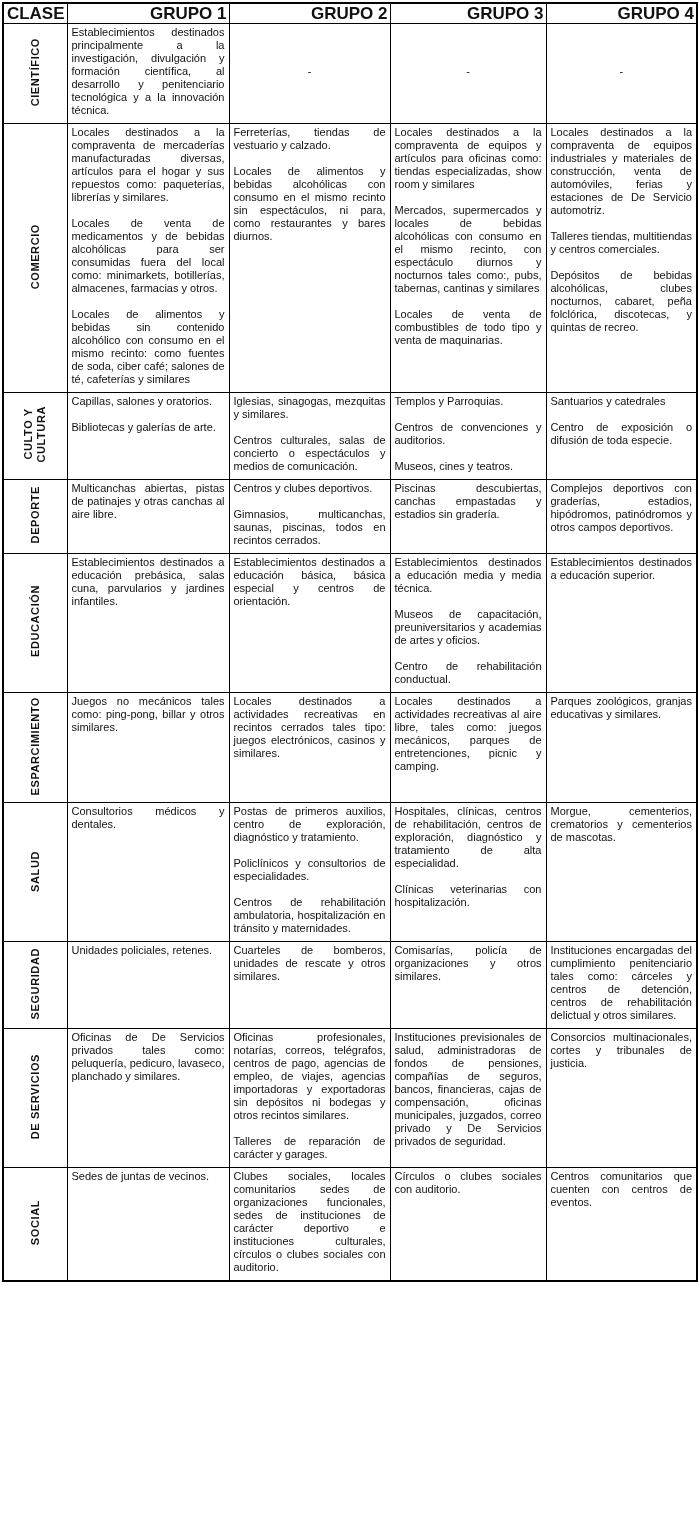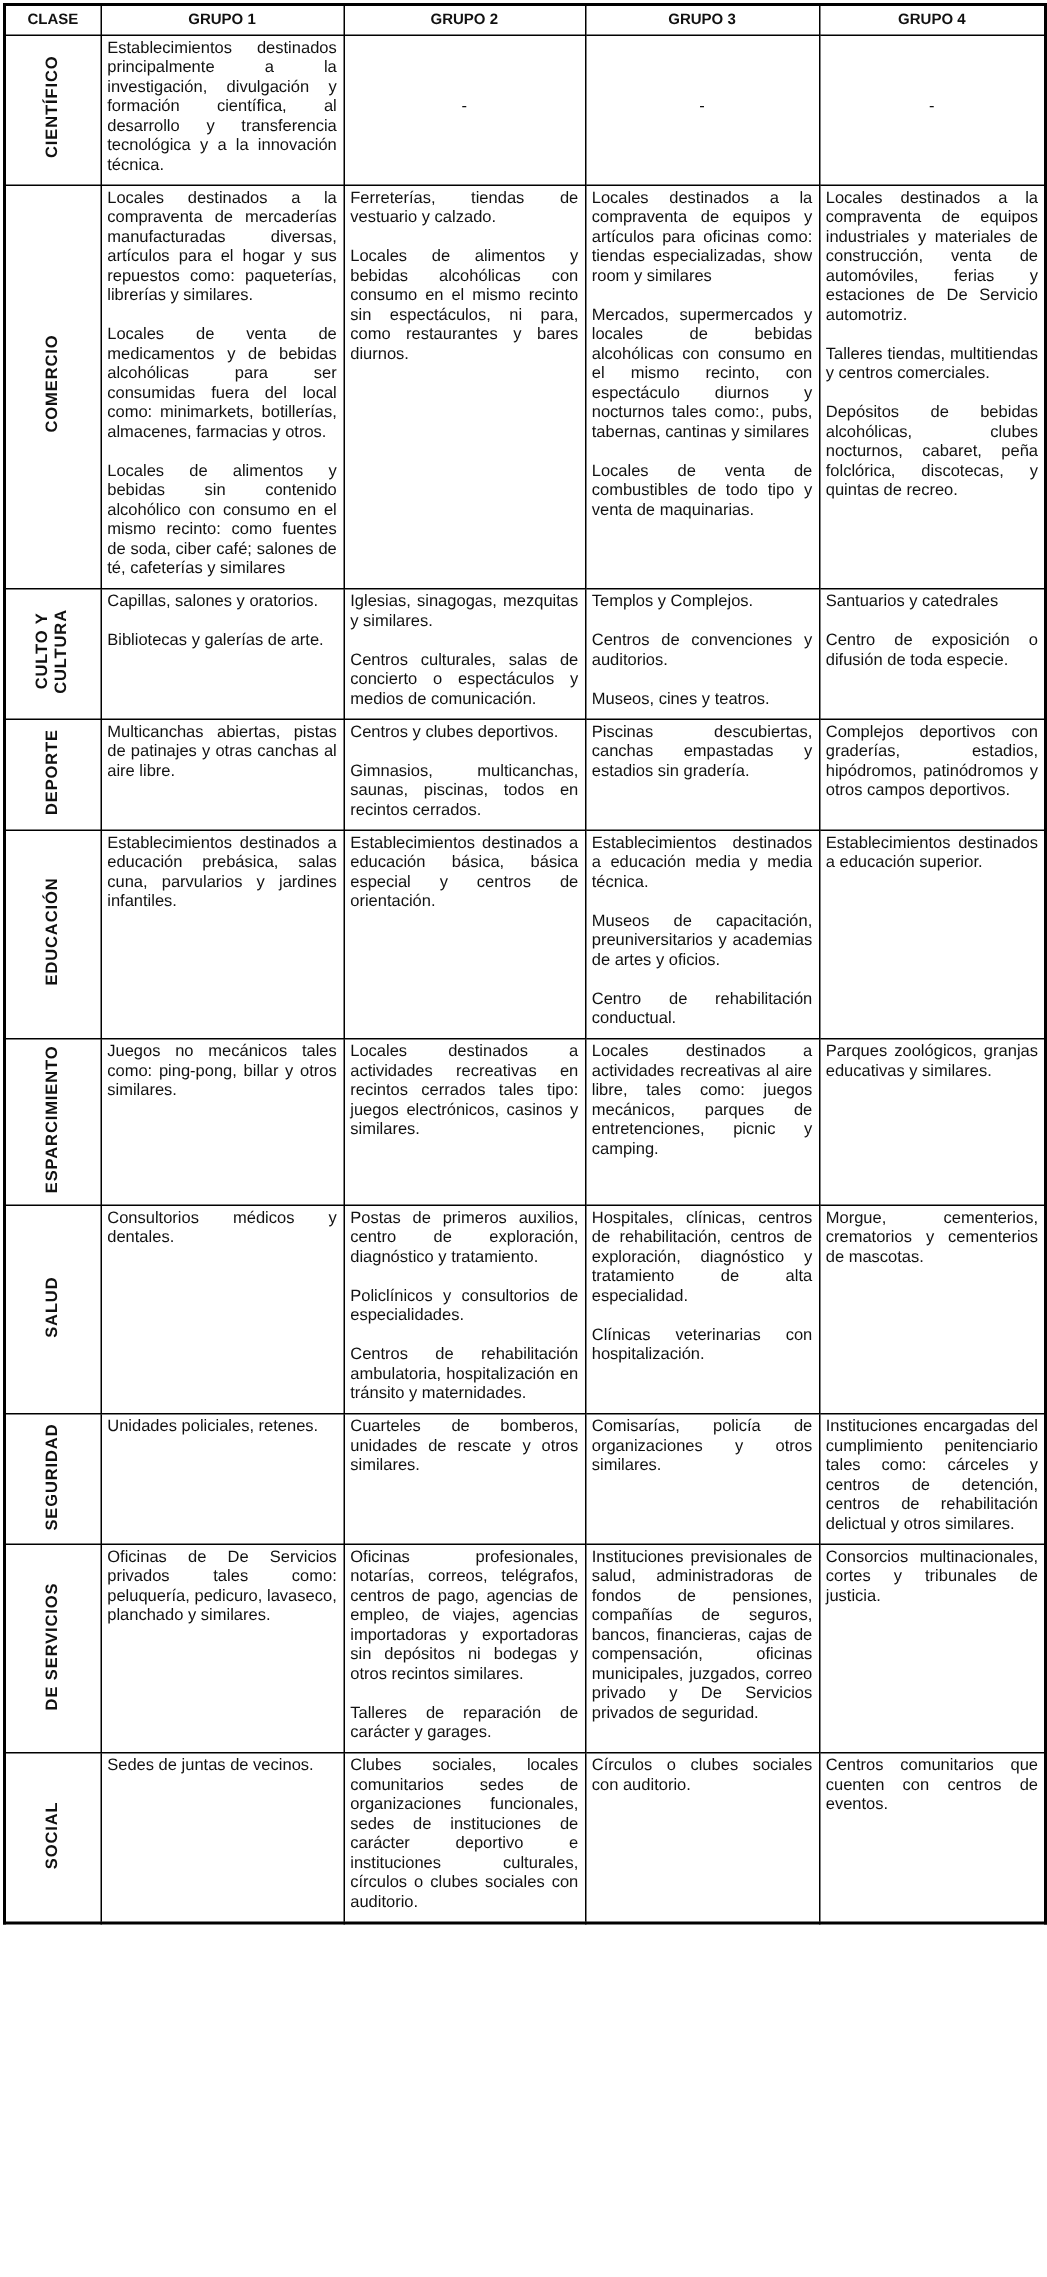--- a/index.html
+++ b/index.html
@@ -9,23 +9,23 @@
 
   table.class-table {
     border-collapse: collapse;
     table-layout: fixed;
     width: 100%;
     border: 2px solid #000;
   }
   th, td { border: 1px solid #000; }
 
   thead th {
-    font-size: 10px;
+    font-size: 17px;
     font-weight: bold;
-    text-align: center;
+    text-align: right;
     padding: 3px 2px;
     line-height: 13px;
   }
 
   td {
     vertical-align: top;
     font-size: 11px;
     line-height: 13px;
     padding: 2px 4px 6px 4px;
   }
@@ -75,21 +75,21 @@
         <th>GRUPO 1</th>
         <th>GRUPO 2</th>
         <th>GRUPO 3</th>
         <th>GRUPO 4</th>
       </tr>
     </thead>
     <tbody>
         <tr>
           <td class="clase-cell"><span class="vtext">CIENTÍFICO</span></td>
           <td>
-            <p>Establecimientos destinados principalmente a la investigación, divulgación y formación científica, al desarrollo y transferencia tecnológica y a la innovación técnica.</p>
+            <p>Establecimientos destinados principalmente a la investigación, divulgación y formación científica, al desarrollo y penitenciario tecnológica y a la innovación técnica.</p>
           </td>
           <td class="dash-cell">
             <p>-</p>
           </td>
           <td class="dash-cell">
             <p>-</p>
           </td>
           <td class="dash-cell">
             <p>-</p>
           </td>
@@ -120,21 +120,21 @@
           <td class="clase-cell"><span class="vtext">CULTO Y<br>CULTURA</span></td>
           <td>
             <p>Capillas, salones y oratorios.</p>
             <p>Bibliotecas y galerías de arte.</p>
           </td>
           <td>
             <p>Iglesias, sinagogas, mezquitas y similares.</p>
             <p>Centros culturales, salas de concierto o espectáculos y medios de comunicación.</p>
           </td>
           <td>
-            <p>Templos y Complejos.</p>
+            <p>Templos y Parroquias.</p>
             <p>Centros de convenciones y auditorios.</p>
             <p>Museos, cines y teatros.</p>
           </td>
           <td>
             <p>Santuarios y catedrales</p>
             <p>Centro de exposición o difusión de toda especie.</p>
           </td>
         </tr>
         <tr>
           <td class="clase-cell"><span class="vtext">DEPORTE</span></td>

